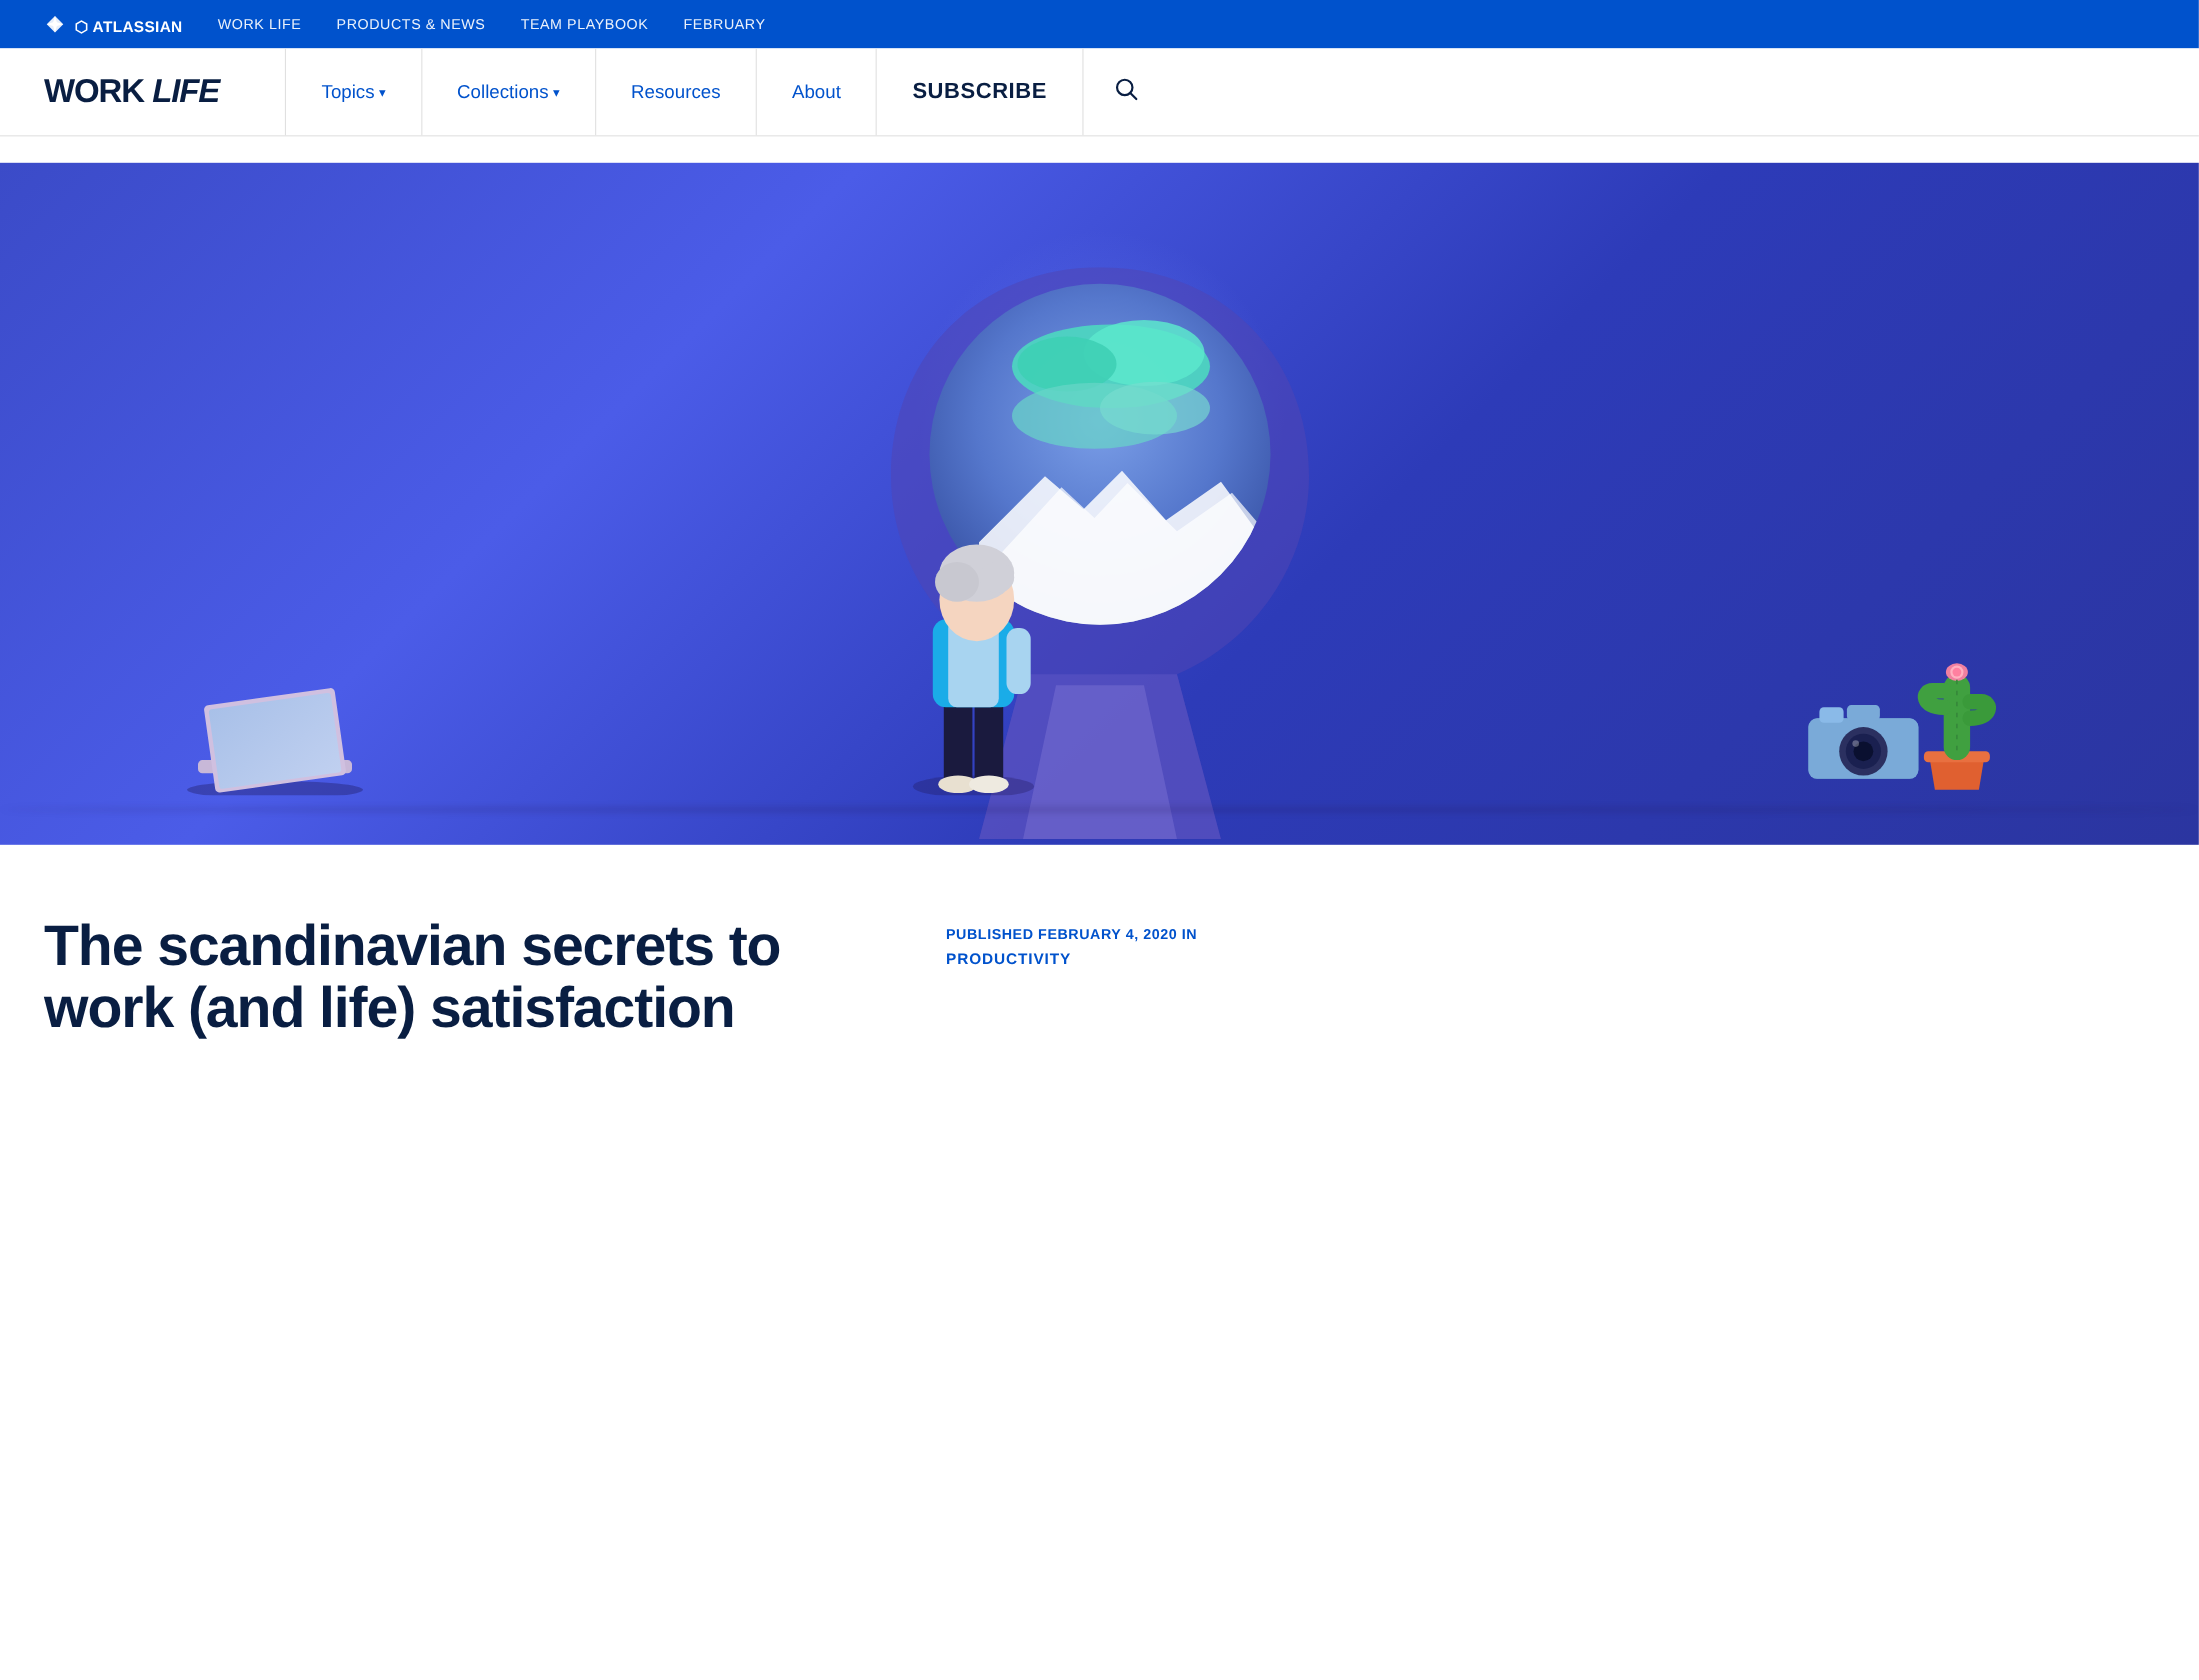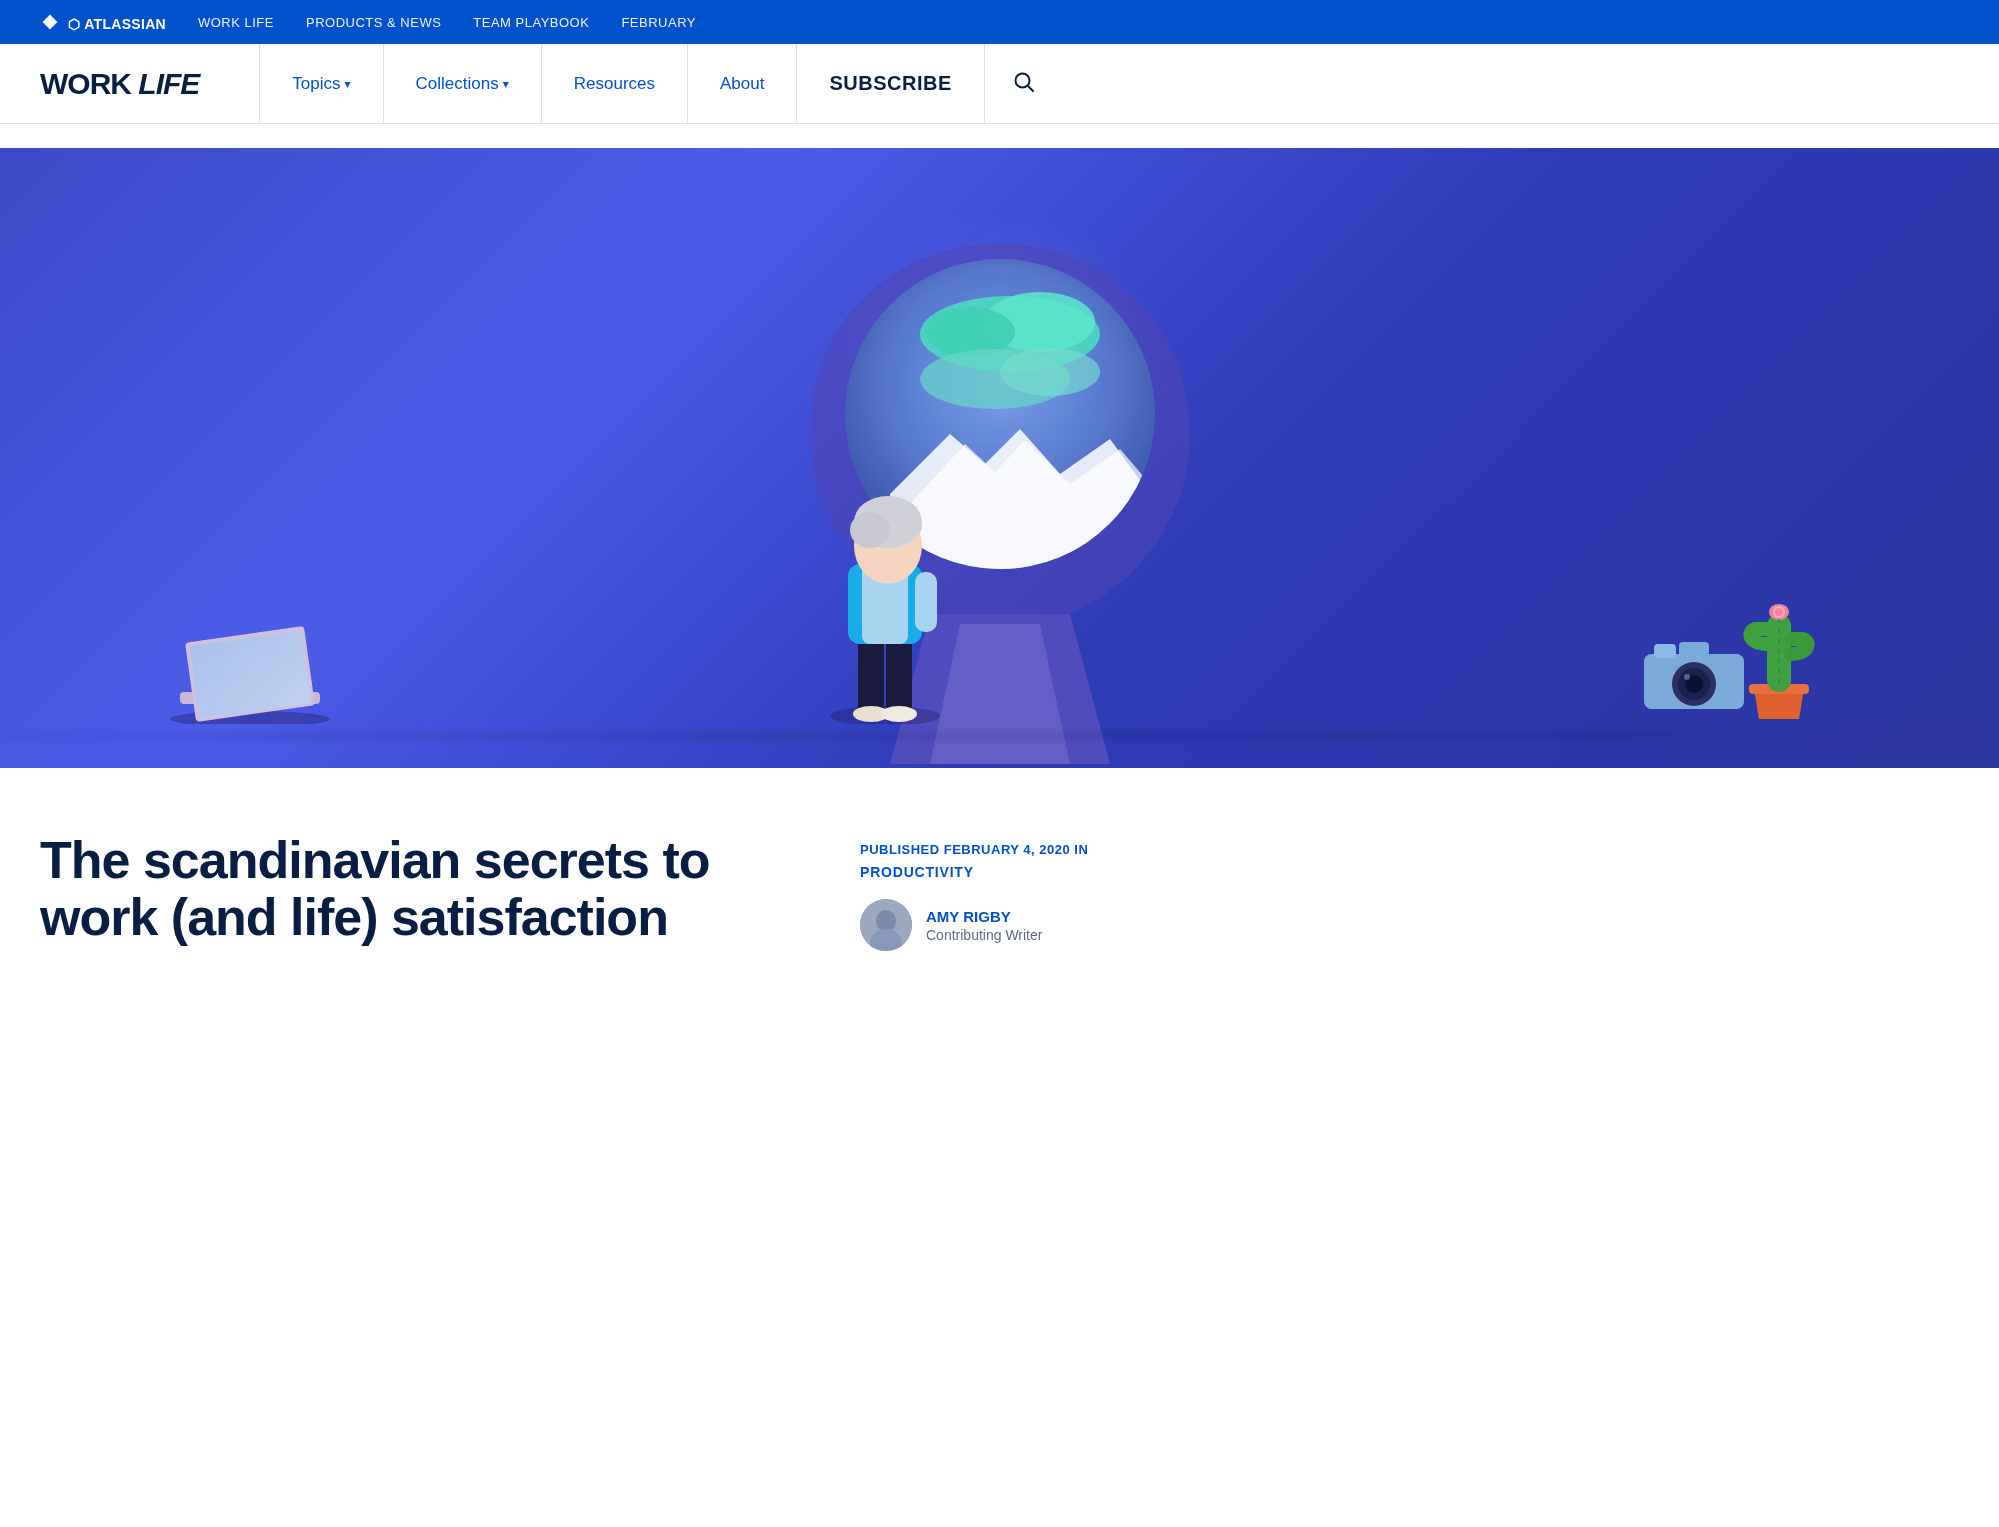--- a/index.html
+++ b/index.html
@@ -448,29 +448,14 @@
   <div class="article-title-block">
     <h1 class="article-title">The scandinavian secrets to work (and life) satisfaction</h1>
   </div>
   <div class="article-meta">
     <div class="article-meta-date">
       <span>PUBLISHED FEBRUARY 4, 2020 IN</span>
     </div>
     <div>
       <span class="category-link">PRODUCTIVITY</span>
     </div>
-    <div class="article-author">
-      <div class="author-avatar">
-        <div class="author-avatar-inner">
-          <svg width="52" height="52" viewBox="0 0 52 52">
-            <circle cx="26" cy="26" r="26" fill="#9BA8C0"></circle>
-            <ellipse cx="26" cy="22" rx="10" ry="11" fill="#7B8BAA"></ellipse>
-            <ellipse cx="26" cy="44" rx="16" ry="14" fill="#8898B8"></ellipse>
-          </svg>
-        </div>
-      </div>
-      <div>
-        <div class="author-name">AMY RIGBY</div>
-        <div class="author-role">Contributing Writer</div>
-      </div>
-    </div>
   </div>
 </div>
 
 </body></html>

